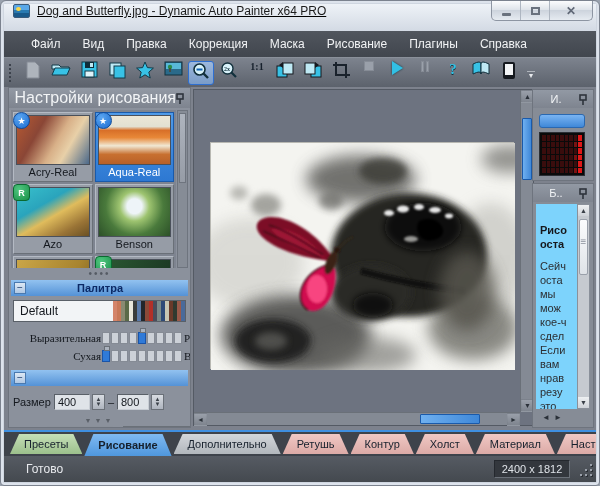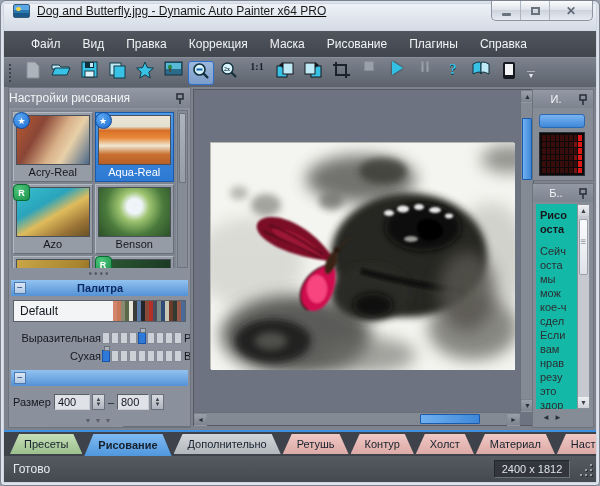--- a/index.html
+++ b/index.html
@@ -37,21 +37,21 @@
   .tb-play{width:0;height:0;border-left:11px solid #32c0e4;border-top:7px solid transparent;border-bottom:7px solid transparent;filter:drop-shadow(0 0 1px #0e3440);}
   .tb-pause{display:flex;gap:2px;}
   .tb-pause i{width:3px;height:11px;background:#9aa0aa;border:1px solid #868c96;}
   .tb-more{margin-left:4px;color:#e8eaee;font-size:8px;line-height:5px;text-align:center;}
   
   .main{position:absolute;left:3px;top:86px;right:3px;bottom:55px;background:#7d828d;}
   
   .leftpanel{position:absolute;left:4px;top:0;width:183px;bottom:2px;background:#8b919c;overflow:hidden;
     border:1px solid #6e747e;}
   .lp-header{height:20px;display:flex;align-items:center;background:linear-gradient(#9299a4,#7e848f);}
-  .lp-header .t{flex:1;text-align:left;color:#f2f4f6;font-size:12px;}
+  .lp-header .t{flex:1;text-align:right;color:#f2f4f6;font-size:16px;}
   .pin{margin-right:6px;flex:none;}
   .grid{position:absolute;left:2px;top:22px;right:14px;height:158px;background:#7e8490;overflow:hidden;
     display:grid;grid-template-columns:1fr 1fr;grid-auto-rows:70px;gap:2px;padding:2px;}
   .gridsb{position:absolute;top:22px;right:2px;width:11px;height:158px;background:#868c96;border:1px solid #6e747e;}
   .gridsb .thumbv{position:absolute;left:1px;right:1px;top:2px;height:70px;background:linear-gradient(#aeb4be,#969ca6);border:1px solid #6e747e;}
   .tile{position:relative;background:#969ca6;border:1px solid;border-color:#b4bac4 #6a7078 #6a7078 #b4bac4;
     display:flex;flex-direction:column;padding:2px;}
   .tile.sel{background:linear-gradient(#4f9ae8,#2d78d2);border-color:#1a5aaa;}
   .thumb{flex:1;border:1px solid #4a505a;position:relative;}
   .tile .lbl{height:14px;font-size:11px;text-align:center;color:#14181e;line-height:14px;}
@@ -70,21 +70,21 @@
   .sect{position:absolute;left:2px;right:2px;height:16px;background:linear-gradient(#92c2f0,#5492d6);
     display:flex;align-items:center;}
   .sect .minus{width:12px;height:12px;margin-left:3px;background:linear-gradient(#dce8f4,#b0c8e4);
     border:1px solid #4a7ab0;color:#1a3a6a;font-size:10px;line-height:10px;text-align:center;}
   .sect .st{flex:1;text-align:center;font-size:11px;font-weight:bold;color:#0c2a66;margin-right:14px;}
   .combo{position:absolute;left:4px;right:4px;top:212px;height:22px;background:#f2f4f6;
     border:1px solid #5a6068;display:flex;align-items:center;}
   .combo .cv{flex:1;font-size:12px;color:#14181e;padding-left:6px;}
   .swatches{display:flex;height:100%;align-items:stretch;}
   .swatches i{width:4px;}
-  .sliderrow{position:absolute;left:0;right:0;height:16px;display:flex;align-items:center;}
+  .sliderrow{position:absolute;left:0;right:0;height:16px;display:flex;align-items:center;font-family:Liberation Serif, serif;}
   .sl-label{width:92px;text-align:right;font-size:11px;color:#14181e;flex:none;}
   .segs{display:flex;gap:1px;margin-left:1px;position:relative;}
   .seg{width:8px;height:12px;background:#ccd1d8;border:1px solid #858b95;position:relative;}
   .seg.on{background:#2f7ad8;border-color:#1a54a8;}
   .seg.on::after{content:"";position:absolute;left:1px;top:-5px;width:4px;height:3px;background:#aab2be;border:1px solid #6a7078;}
   .sl-clip{font-size:11px;color:#14181e;margin-left:2px;}
   .sizerow{position:absolute;left:4px;right:0;top:278px;height:20px;display:flex;align-items:center;font-size:11px;color:#14181e;text-align:right;}
   .field{background:#dfe3e8;border:1px solid;border-color:#5a6068 #c8cdd4 #c8cdd4 #5a6068;height:16px;
     font-size:11px;color:#14181e;display:flex;align-items:center;padding:0 3px;}
   .spin{width:13px;height:16px;margin-left:2px;background:linear-gradient(#d8dce2,#aeb4be);border:1px solid #6a7078;
@@ -111,39 +111,39 @@
   .rp-h .t{flex:1;text-align:center;color:#f2f4f6;font-size:11px;}
   .panelI{top:2px;height:92px;}
   .bluebar{position:absolute;left:6px;top:24px;right:8px;height:14px;border-radius:3px;
     background:linear-gradient(#7ab4f2,#3f88d8);border:1px solid #2a68b0;}
   .ledbox{position:absolute;left:6px;top:42px;right:8px;height:44px;background:#0a0a0a;border:1px solid #2a2e34;
     display:grid;grid-template-columns:repeat(9,1fr);gap:1px;padding:2px;}
   .led{background:#3a0d0d;}
   .led.hot{background:#e01818;}
   .led.warm{background:#7a1212;}
   .panelB{top:96px;bottom:0;}
-  .helpbody{position:absolute;left:3px;top:20px;right:16px;bottom:18px;background:#14b8a6;overflow:hidden;padding:4px 0 0 4px;}
+  .helpbody{position:absolute;left:3px;top:20px;right:16px;bottom:18px;background:#7dd3fc;overflow:hidden;padding:19px 0 0 4px;}
   .helpbody .hl{font-size:11px;font-weight:bold;color:#16181c;line-height:14px;white-space:nowrap;}
   .helpbody .bl{font-size:11px;color:#2c2e32;line-height:14px;white-space:nowrap;}
   .helpsb{position:absolute;top:20px;right:3px;bottom:18px;width:13px;background:#c6cad0;border:1px solid #8a909a;}
   .helpsb .ar{height:11px;text-align:center;font-size:7px;color:#3a4048;line-height:11px;background:linear-gradient(#eef0f2,#ced2d8);}
   .helpsb .ar.dn{position:absolute;bottom:0;left:0;right:0;}
   .helpsb .th{position:absolute;left:1px;right:1px;top:14px;height:56px;background:linear-gradient(#fbfcfd,#dfe3e8);border:1px solid #9aa0aa;border-radius:2px;}
   .helpsb .th::after{content:"≡";position:absolute;left:0;right:0;top:16px;text-align:center;color:#8a909a;font-size:10px;}
   .h-arrows{position:absolute;left:3px;bottom:3px;height:13px;display:flex;gap:4px;align-items:center;padding-left:6px;color:#2a3038;font-size:8px;}
   
   .tabstrip{position:absolute;left:3px;right:3px;bottom:29px;height:26px;background:#3e434b;border-top:2px solid #3f8fe0;
     display:flex;align-items:flex-start;padding:2px 0 0 6px;overflow:hidden;}
   .tab{height:20px;padding:0 14px;margin-right:2px;display:flex;align-items:center;font-size:11px;color:#16202c;
     clip-path:polygon(9px 0,calc(100% - 9px) 0,100% 100%,0 100%);white-space:nowrap;}
   .tab.active{font-weight:bold;height:22px;}
   
   .statusbar{position:absolute;left:3px;right:3px;bottom:3px;height:26px;background:linear-gradient(#565b63,#44494f);
     display:flex;align-items:center;}
-  .status-msg{flex:1;font-size:12px;color:#e8eaee;padding-left:9px;}
+  .status-msg{flex:1;font-size:12px;color:#e8eaee;padding-left:22px;}
   .resbox{width:76px;height:18px;background:#33373d;border:1px solid;border-color:#24282e #6a7078 #6a7078 #24282e;
     color:#dfe3e8;font-size:11px;display:flex;align-items:center;justify-content:center;margin-right:8px;}
   .grip{width:14px;height:14px;margin-right:4px;position:relative;}
   .grip i{position:absolute;width:2px;height:2px;background:#9aa0aa;box-shadow:1px 1px 0 #2a2e34;}
 </style>
 </head>
 <body>
 
 <div class="window">
 

